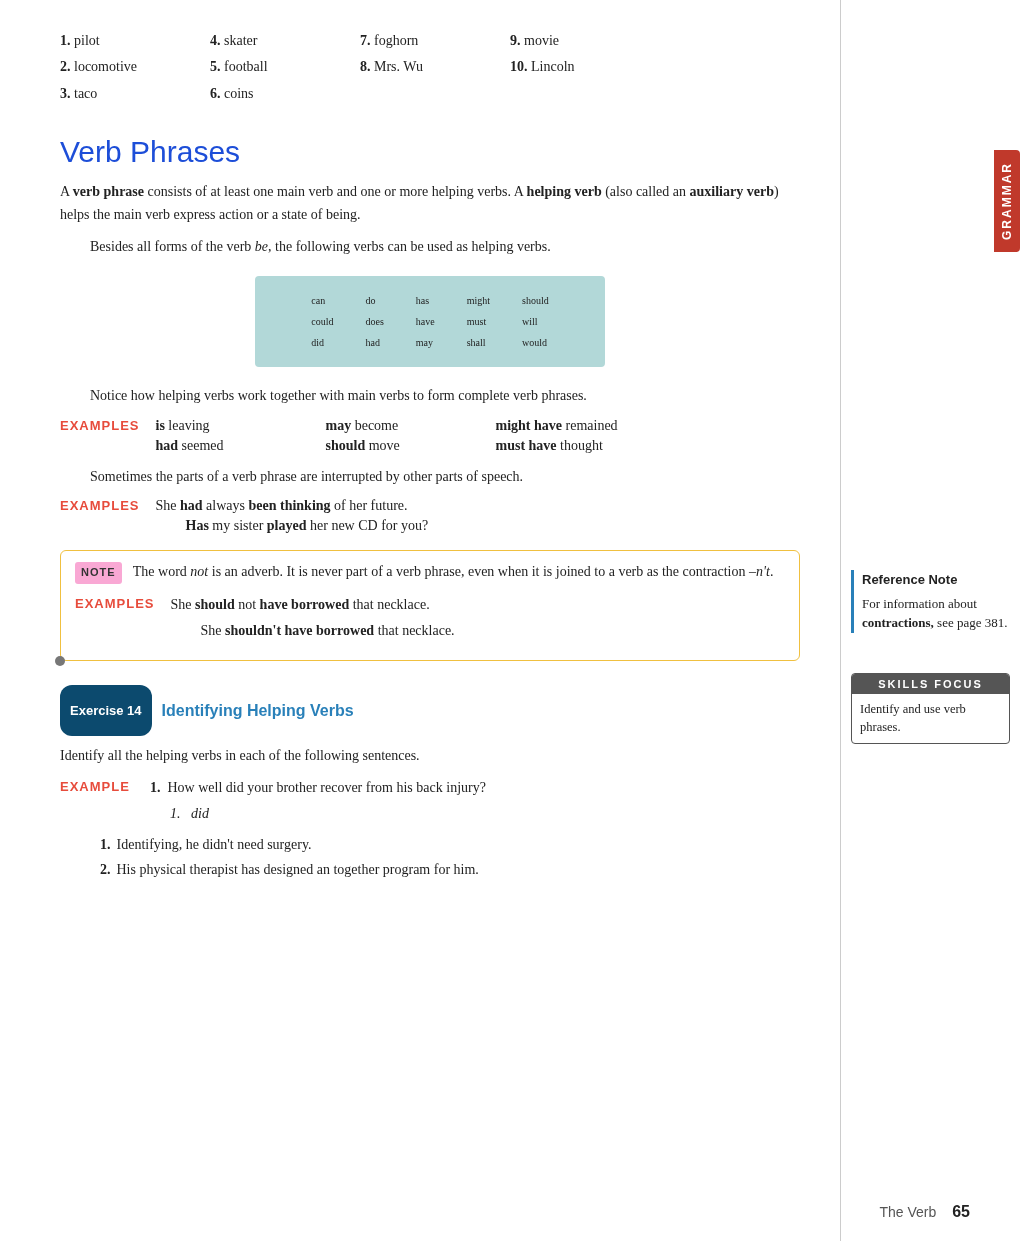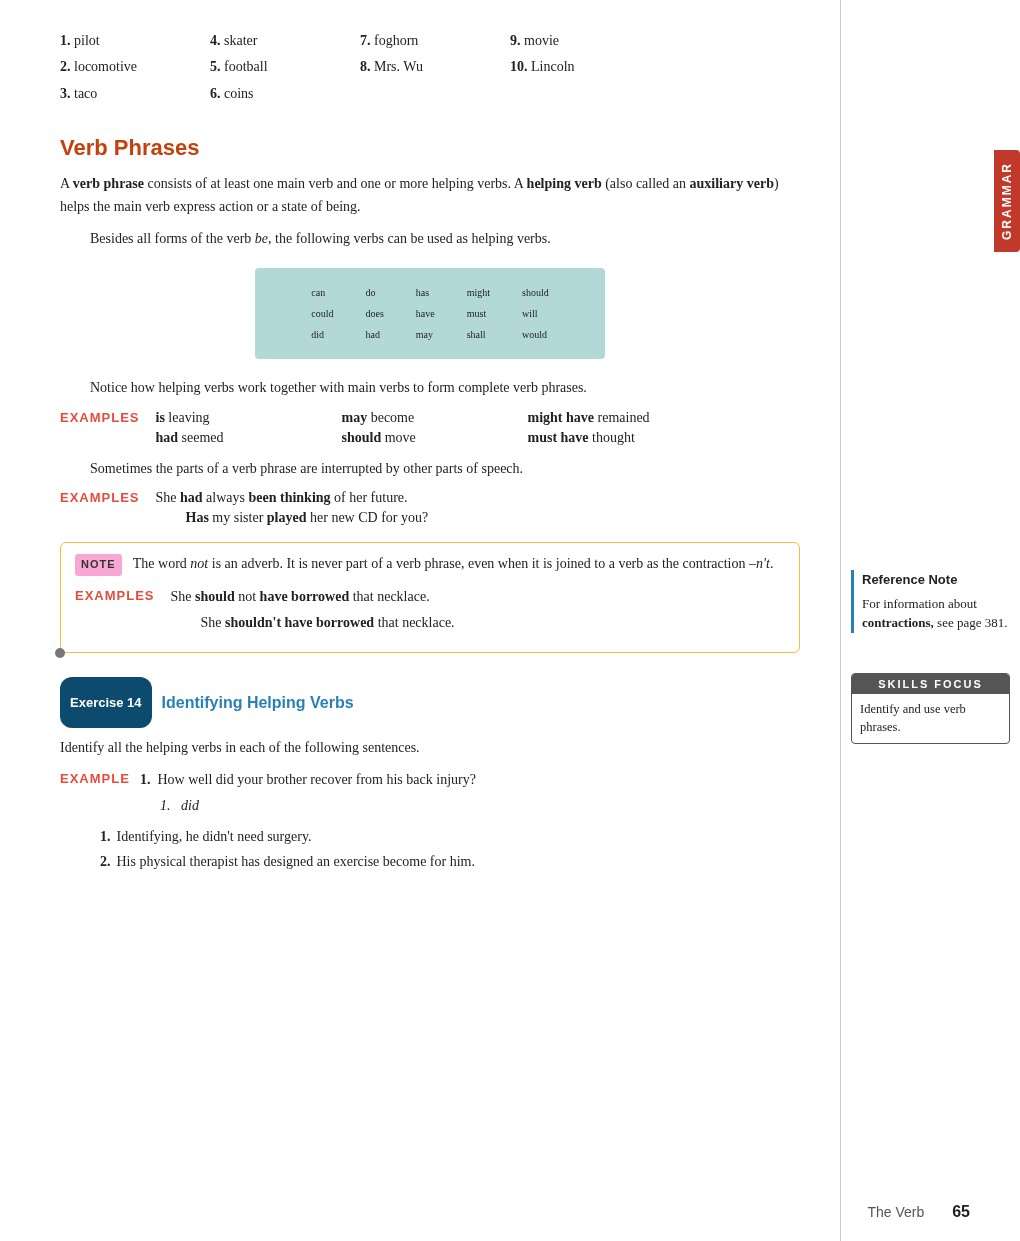--- a/index.html
+++ b/index.html
@@ -59,23 +59,23 @@
     }
     .top-list-item {
       line-height: 1.6;
     }
     .top-list-item .num {
       font-weight: bold;
     }
 
     
     .section-title {
-      color: #c2410c;
-      font-size: 22px;
-      font-weight: bold;
+      color: #1d4ed8;
+      font-size: 30px;
+      font-weight: normal;
       font-family: Arial, sans-serif;
       margin-bottom: 12px;
     }
 
     
     .body-text {
       font-size: 14px;
       line-height: 1.6;
       margin-bottom: 10px;
       text-align: left;
@@ -125,21 +125,21 @@
     }
 
     .examples-row {
       display: flex;
       align-items: flex-start;
       margin: 8px 0;
     }
     .examples-grid {
       display: grid;
       grid-template-columns: 170px 170px 200px;
-      gap: 4px 16px;
+      gap: 4px 0;
       font-family: Liberation Serif, serif;
     }
 
     
     .note-box {
       border: 1.5px solid #f0c040;
       border-radius: 6px;
       padding: 10px 14px;
       margin: 16px 0;
       background: #fff;
@@ -188,20 +188,21 @@
     }
 
     .exercise-body {
       font-size: 14px;
       line-height: 1.7;
     }
     .example-row {
       display: flex;
       align-items: flex-start;
       margin: 6px 0;
+      gap: 10px;
     }
 
     
     .numbered-items {
       margin-left: 40px;
       font-size: 14px;
       line-height: 1.8;
     }
     .numbered-item {
       display: flex;
@@ -256,21 +257,21 @@
     .page-footer {
       display: flex;
       justify-content: flex-end;
       align-items: center;
       padding: 10px 30px 10px 0;
       font-size: 14px;
       font-family: Arial, sans-serif;
       position: absolute;
       bottom: 10px;
       right: 20px;
-      gap: 28px;
+      gap: 16px;
     }
     .page-footer .footer-text {
       color: #555;
     }
     .page-footer .page-num {
       font-weight: bold;
       font-size: 16px;
     }
 
     .note-circle {
@@ -404,21 +405,21 @@
           </div>
         </div>
 
         <div class="numbered-items">
           <div class="numbered-item">
             <span><strong>1.</strong></span>
             <span>Identifying, he didn't need surgery.</span>
           </div>
           <div class="numbered-item">
             <span><strong>2.</strong></span>
-            <span>His physical therapist has designed an exercise become for him.</span>
+            <span>His physical therapist has designed an together program for him.</span>
           </div>
         </div>
       </div>
     </div>
 
   </div>
 
   <div class="right-sidebar">
     <div class="grammar-tab">GRAMMAR</div>
 

